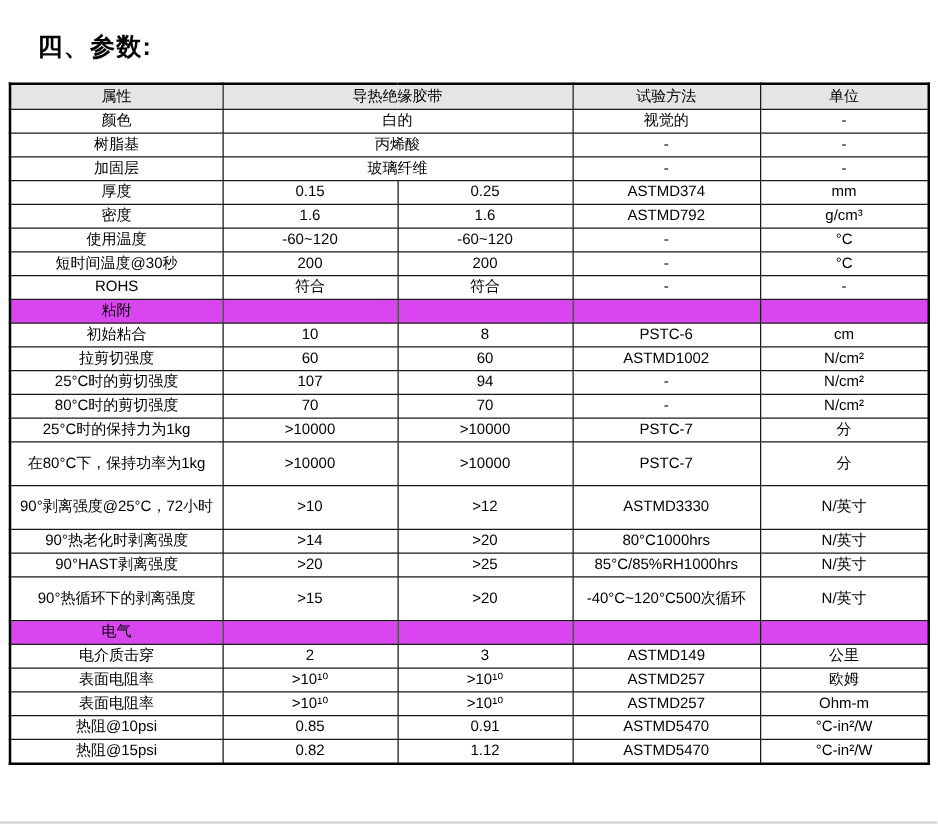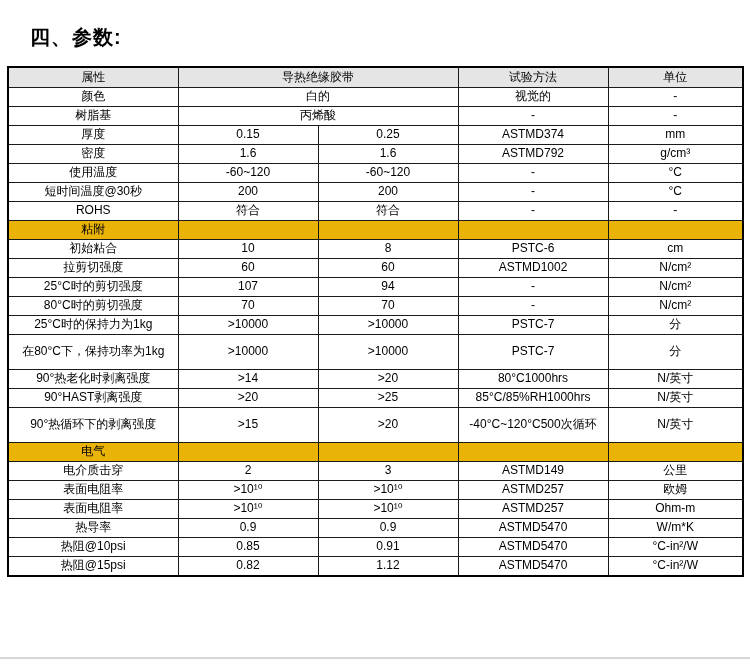--- a/index.html
+++ b/index.html
@@ -47,21 +47,21 @@
     height: 18px;
     line-height: 1.15;
     overflow: hidden;
     white-space: nowrap;
   }
   table.params th {
     background: #e5e5e5;
     height: 19px;
   }
   table.params tr.section td {
-    background: #eab308;
+    background: #d946ef;
   }
   table.params tr.tall td {
     height: 34px;
   }
   .bottom-divider {
     position: absolute;
     left: 0;
     top: 657px;
     width: 750px;
     height: 2px;
@@ -98,20 +98,26 @@
           <td>视觉的</td>
           <td>-</td>
         </tr>
         <tr>
           <td>树脂基</td>
           <td colspan="2">丙烯酸</td>
           <td>-</td>
           <td>-</td>
         </tr>
         <tr>
+          <td>加固层</td>
+          <td colspan="2">玻璃纤维</td>
+          <td>-</td>
+          <td>-</td>
+        </tr>
+        <tr>
           <td>厚度</td>
           <td>0.15</td>
           <td>0.25</td>
           <td>ASTMD374</td>
           <td>mm</td>
         </tr>
         <tr>
           <td>密度</td>
           <td>1.6</td>
           <td>1.6</td>
@@ -181,20 +187,27 @@
           <td>PSTC-7</td>
           <td>分</td>
         </tr>
         <tr class="tall">
           <td>在80°C下，保持功率为1kg</td>
           <td>&gt;10000</td>
           <td>&gt;10000</td>
           <td>PSTC-7</td>
           <td>分</td>
         </tr>
+        <tr class="tall">
+          <td>90°剥离强度@25°C，72小时</td>
+          <td>&gt;10</td>
+          <td>&gt;12</td>
+          <td>ASTMD3330</td>
+          <td>N/英寸</td>
+        </tr>
         <tr>
           <td>90°热老化时剥离强度</td>
           <td>&gt;14</td>
           <td>&gt;20</td>
           <td>80°C1000hrs</td>
           <td>N/英寸</td>
         </tr>
         <tr>
           <td>90°HAST剥离强度</td>
           <td>&gt;20</td>
@@ -231,27 +244,20 @@
           <td>欧姆</td>
         </tr>
         <tr>
           <td>表面电阻率</td>
           <td>&gt;10¹⁰</td>
           <td>&gt;10¹⁰</td>
           <td>ASTMD257</td>
           <td>Ohm-m</td>
         </tr>
         <tr>
-          <td>热导率</td>
-          <td>0.9</td>
-          <td>0.9</td>
-          <td>ASTMD5470</td>
-          <td>W/m*K</td>
-        </tr>
-        <tr>
           <td>热阻@10psi</td>
           <td>0.85</td>
           <td>0.91</td>
           <td>ASTMD5470</td>
           <td>°C-in²/W</td>
         </tr>
         <tr>
           <td>热阻@15psi</td>
           <td>0.82</td>
           <td>1.12</td>

